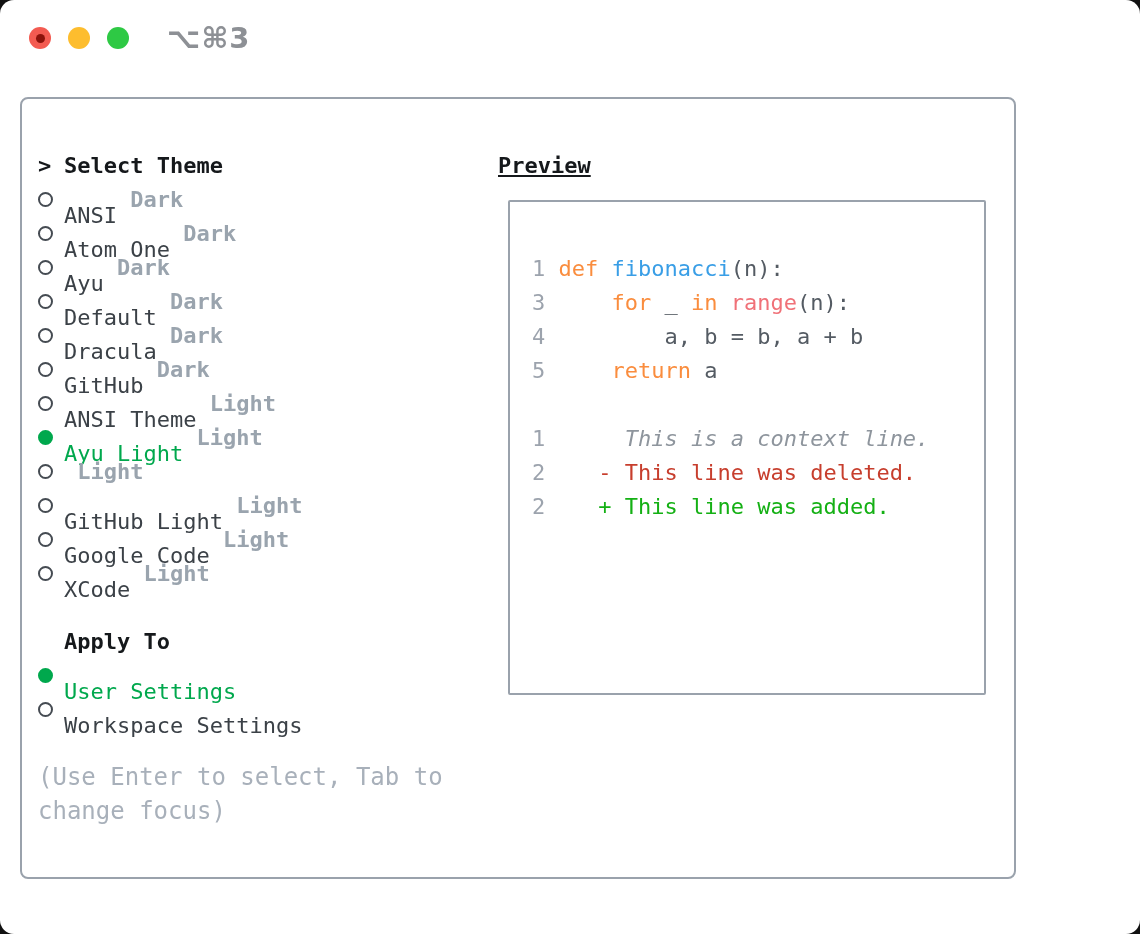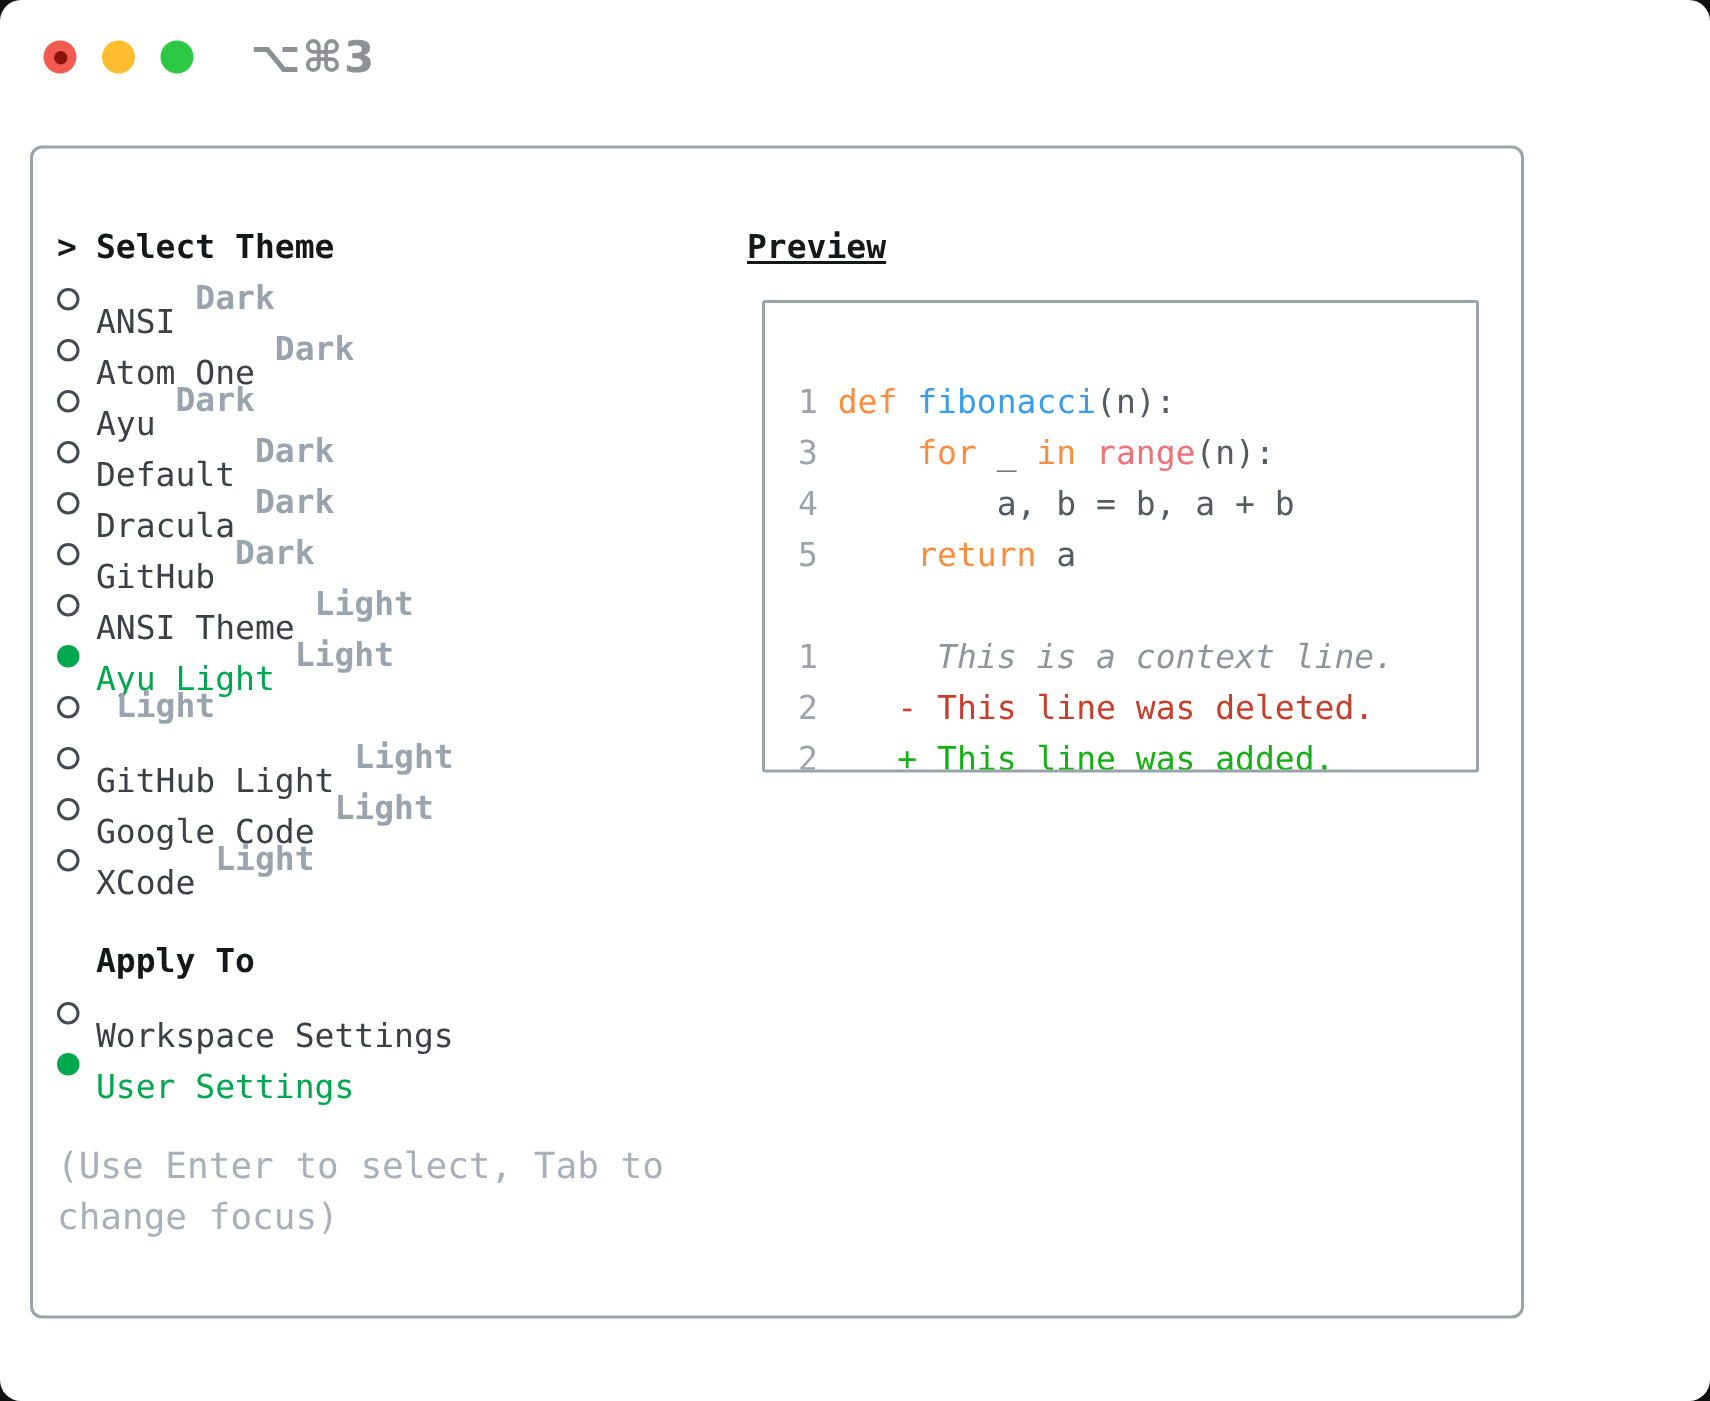--- a/index.html
+++ b/index.html
@@ -62,21 +62,21 @@
                font-size: 24px; color: var(--hint); white-space: pre; }
 
   
   .preview-title {
     position: absolute; left: 476px; top: 49px;
     height: 34px; display: flex; align-items: center;
     font-size: 22px; font-weight: 700; color: var(--heading); text-decoration: underline;
   }
   .preview-box {
     position: absolute; left: 486px; top: 101px;
-    width: 478px; height: 315px;
+    width: 478px; height: 495px;
     border: 2px solid var(--border);
     border-radius: 2px;
     background: #fff;
     overflow: hidden;
   }
   .code-area { padding: 50px 0 0 22px; }
   .code-line { height: 34px; font-size: 22px; line-height: 34px; white-space: pre; }
   .tok-ln   { color: var(--ln); }
   .tok-fg   { color: var(--fg); }
   .tok-kw   { color: var(--kw); }
@@ -127,22 +127,22 @@
         </div>
 
       <div class="row"></div>
 
       <div class="row">
         <span class="marker"></span>
         <span class="heading-text">Apply To</span>
       </div>
 
       <div id="apply-list">
+          <div class="row"><span class="marker"><span class="radio sel"></span></span><span class="opt-name sel">User Settings</span></div>
           <div class="row"><span class="marker"><span class="radio"></span></span><span class="opt-name">Workspace Settings</span></div>
-          <div class="row"><span class="marker"><span class="radio sel"></span></span><span class="opt-name sel">User Settings</span></div>
         </div>
 
       <div class="row"></div>
 
       <div class="hint-line">(Use Enter to select, Tab to</div>
       <div class="hint-line">change focus)</div>
     </div>
 
     <div class="preview-title">Preview</div>
 

